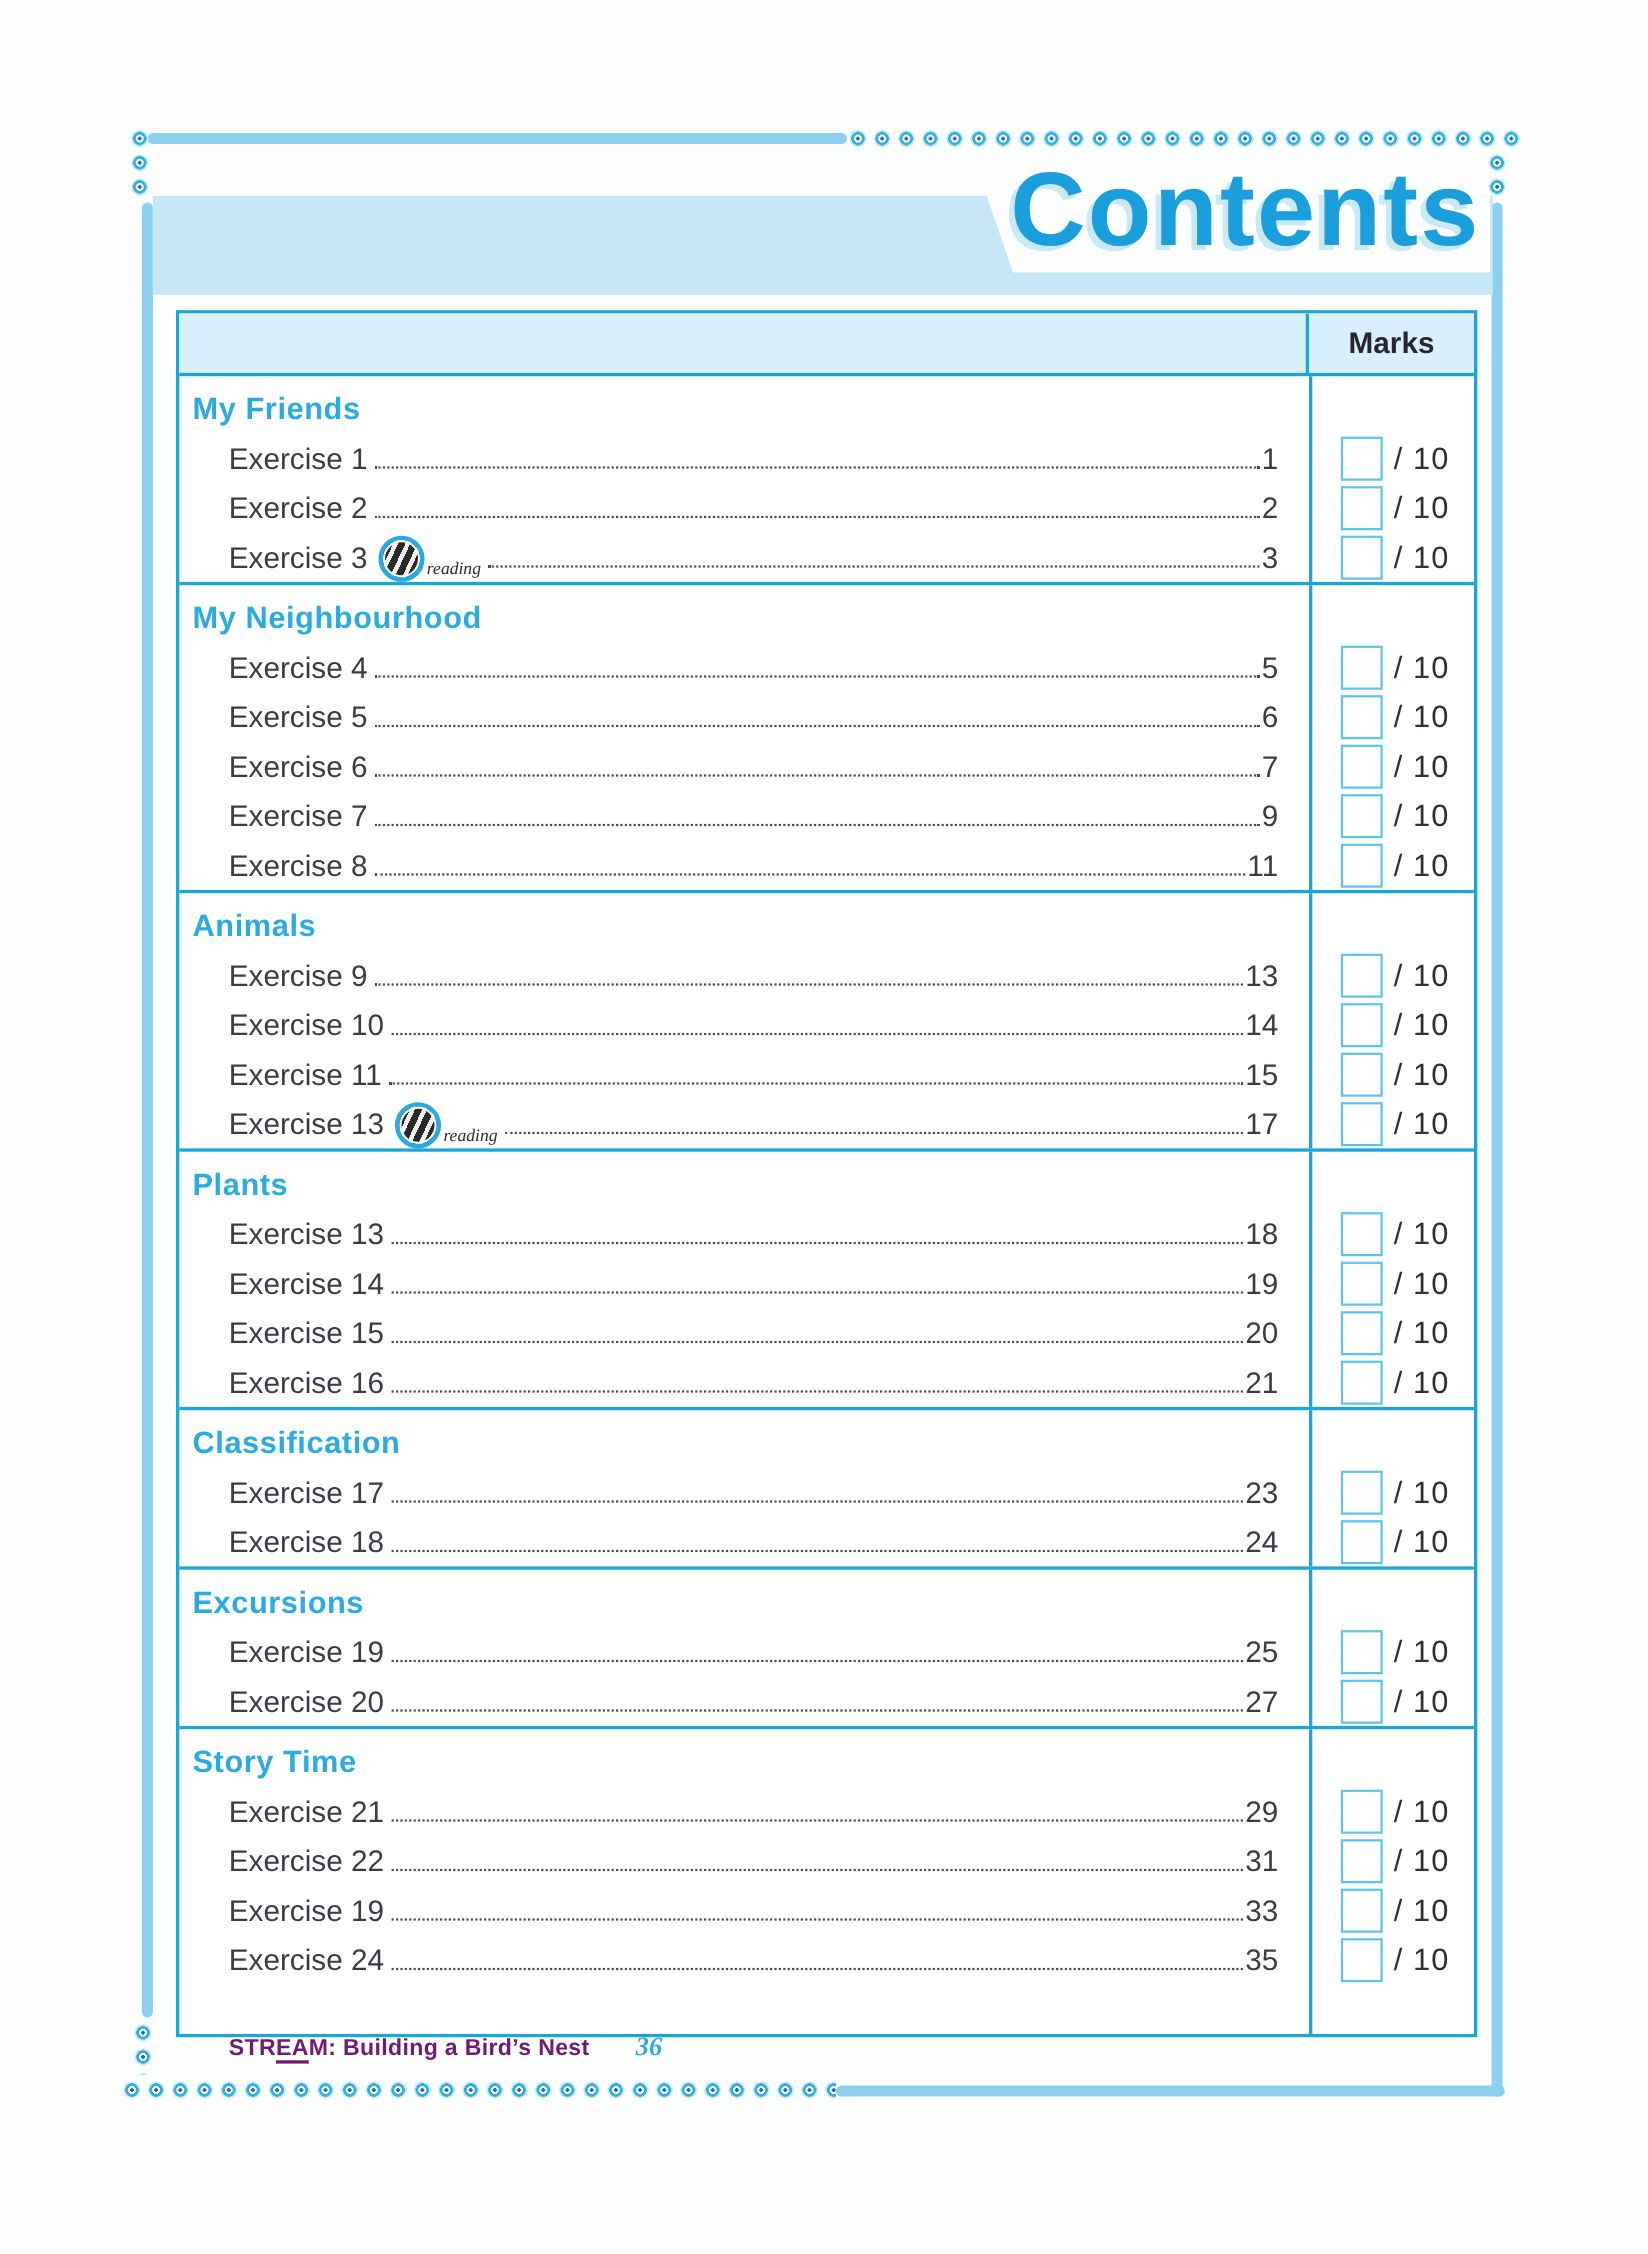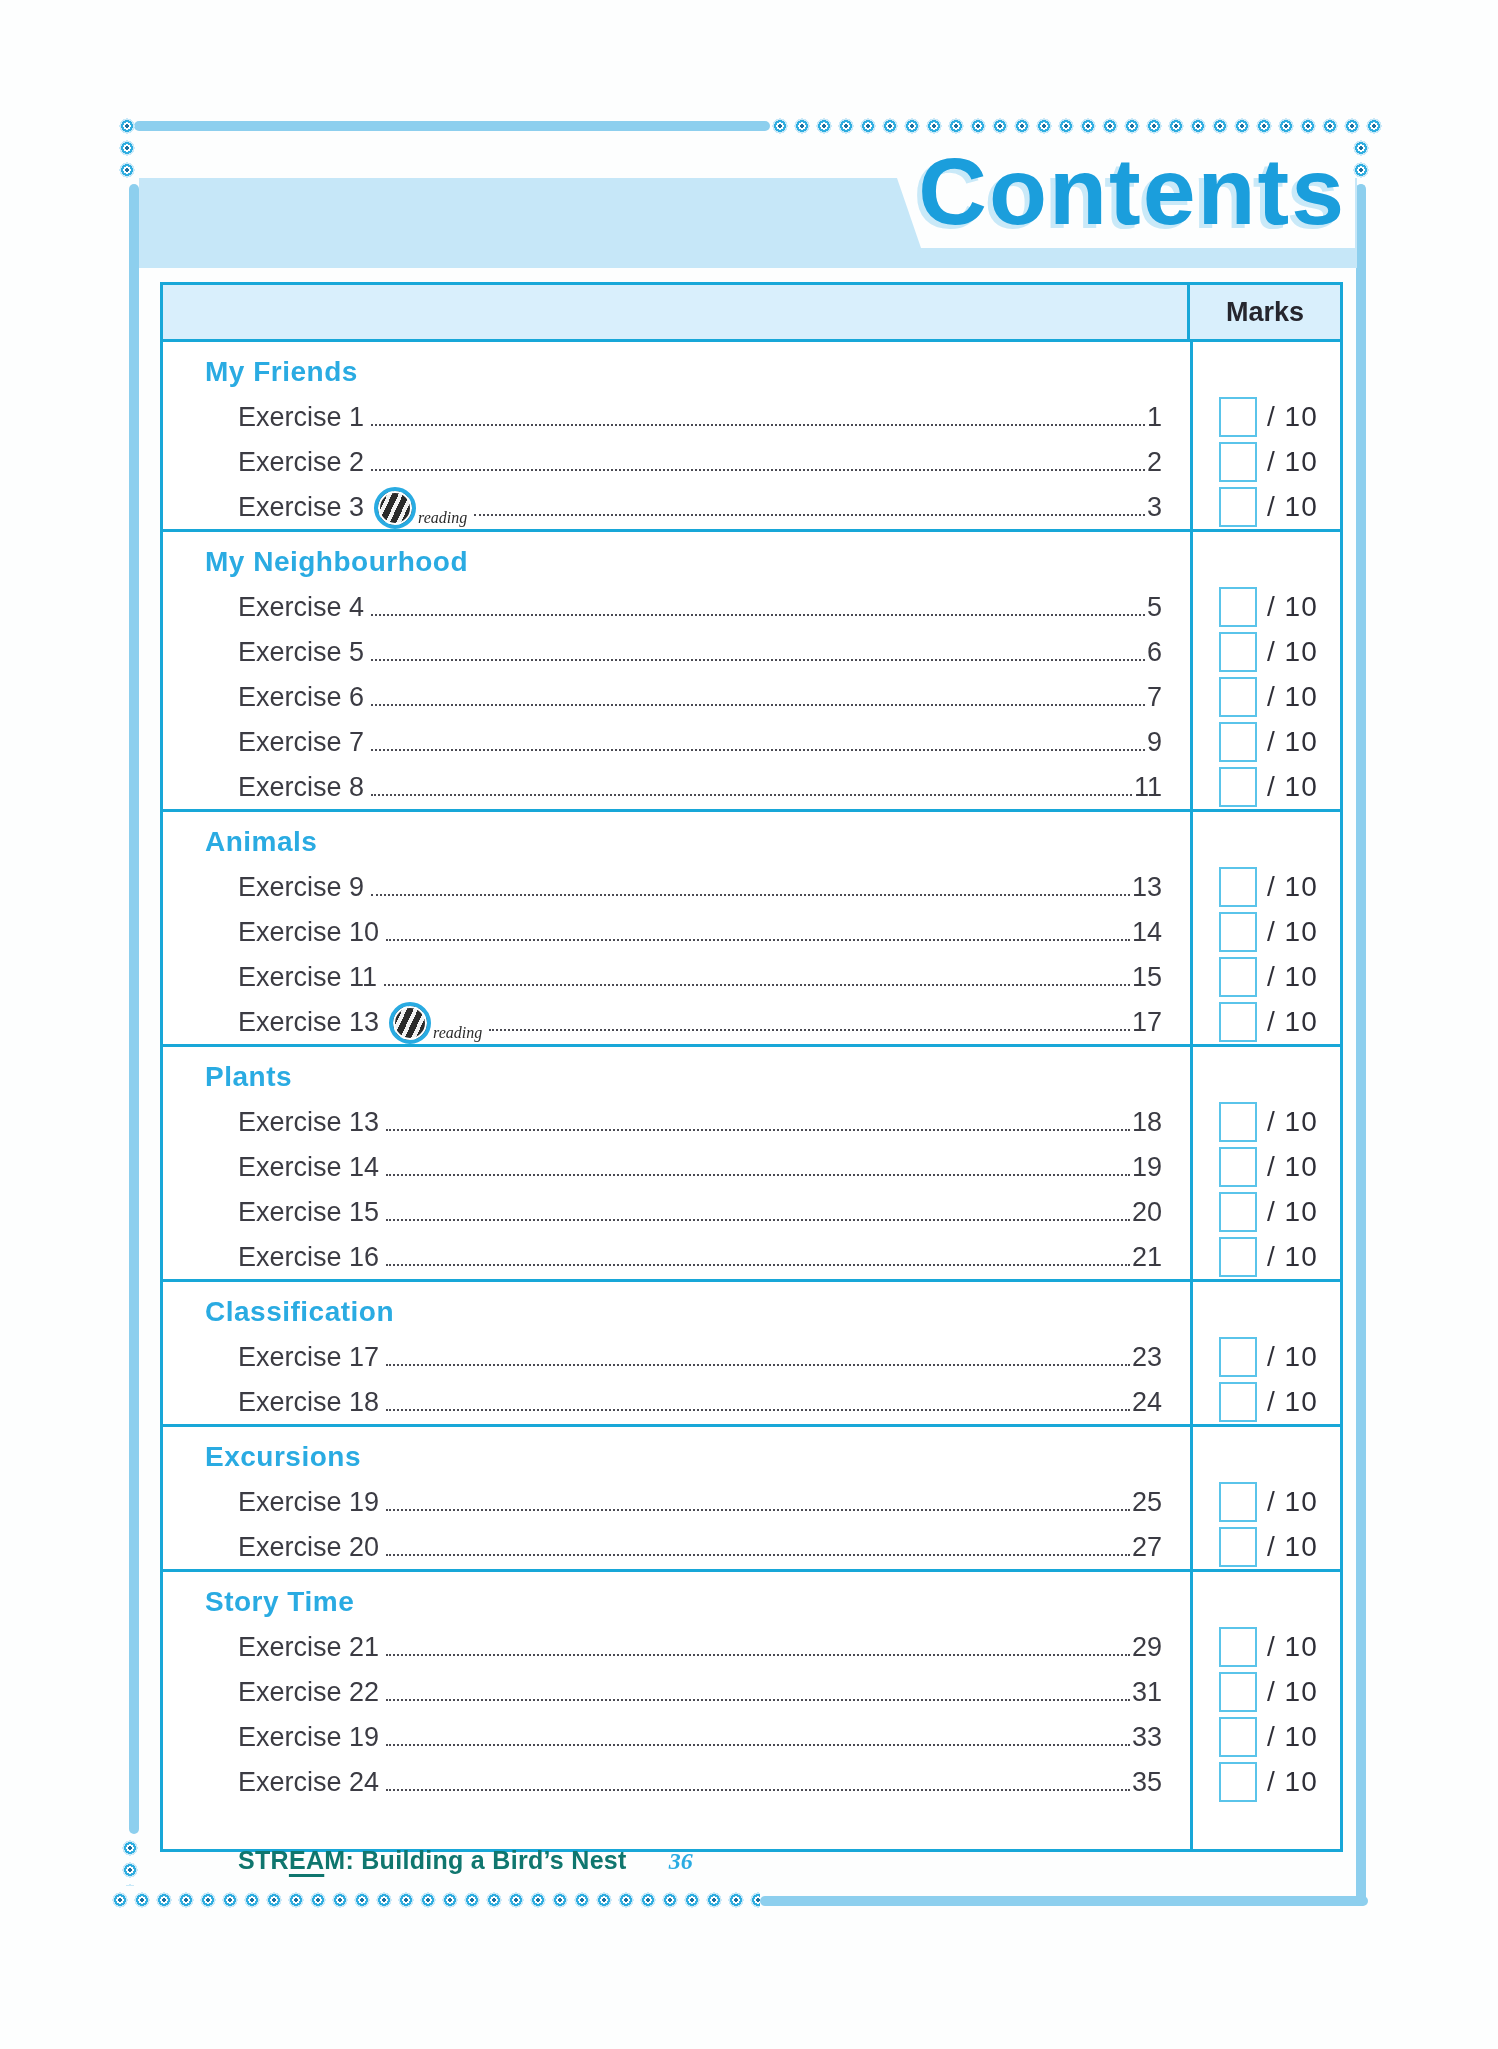--- a/index.html
+++ b/index.html
@@ -16,21 +16,21 @@
   .banner{position:absolute;left:139px;top:178px;width:1218px;height:90px;background:#c6e7f8;}
   .banner-notch{position:absolute;left:897px;top:178px;width:458px;height:70px;background:#fdfefe;clip-path:polygon(0 0,100% 0,100% 100%,24px 100%);}
   .contents-title{position:absolute;top:144px;right:152px;font-size:95px;line-height:1;font-weight:700;letter-spacing:2px;color:#1b9edc;text-shadow:-5px 4px 0 #c9e9f8;}
 
   
   .toc{position:absolute;left:160px;top:282px;width:1177px;border:3px solid #18a7d8;background:#ffffff;}
   .toc-head{display:flex;height:54px;background:#d9effc;border-bottom:3px solid #18a7d8;gap:44px;}
   .toc-head .hl{flex:1;}
   .toc-head .hr{width:150px;border-left:3px solid #18a7d8;display:flex;align-items:center;justify-content:center;
      font-size:27px;font-weight:700;color:#26262e;}
-  .section{display:flex;border-bottom:3px solid #18a7d8;padding-left:30px;}
+  .section{display:flex;border-bottom:3px solid #18a7d8;}
   .section:last-child{border-bottom:none;}
   .sec-left{flex:1;padding:8px 28px 0 12px;box-sizing:border-box;}
   .sec-right{width:150px;border-left:3px solid #18a7d8;box-sizing:border-box;}
   .sec-title{height:44px;display:flex;align-items:center;font-size:28px;font-weight:700;letter-spacing:.5px;color:#2aabe2;}
   .exrow{display:flex;align-items:flex-end;height:45px;padding:0 0 6px 33px;box-sizing:border-box;}
   .exlabel{font-size:27px;color:#3b3b43;line-height:1.1;white-space:nowrap;}
   .leader{flex:1;border-bottom:2.5px dotted #4a4a52;margin:0 2px 7px 7px;min-width:30px;}
   .pagenum{font-size:27px;color:#3b3b43;line-height:1.1;}
   .spacer{height:52px;}
   .boxrow{height:45px;display:flex;align-items:center;}
@@ -38,21 +38,21 @@
   .denom{font-size:28px;color:#2f2f38;margin-left:10px;letter-spacing:1px;}
 
   
   .read-icon{display:inline-block;width:34px;height:34px;border-radius:50%;margin:0 0 -6px 10px;
      background:repeating-linear-gradient(115deg,#f2f2f2 0 4px,#2a2a2a 4px 10px);
      border:4px solid #29abe2;box-shadow:inset 0 0 0 2px #ffffff;}
   .read-label{font-family:"Liberation Serif", serif;font-style:italic;font-size:16px;color:#2b2b2b;margin:0 0 -4px 2px;}
 
   
   .book-footer{display:flex;align-items:baseline;height:45px;padding-left:33px;}
-  .bf-title{font-size:25px;font-weight:700;color:#0f766e;letter-spacing:.3px;white-space:pre;margin-top:27px;}
+  .bf-title{font-size:21px;font-weight:700;color:#701a75;letter-spacing:.3px;white-space:pre;margin-top:27px;}
   .bf-underline{text-decoration:underline;text-decoration-thickness:3px;text-underline-offset:5px;}
   .bf-page{font-family:"Liberation Serif", serif;font-style:italic;font-weight:700;font-size:24px;color:#2aabe2;margin-left:42px;margin-top:44px;}
 </style>
 </head>
 <body>
 
 <div class="page">
 
   <div class="bar" style="left:134px;top:121px;width:636px;height:10px;"></div>
   <div class="dots-h" style="left:772px;top:118px;width:610px;"></div>

